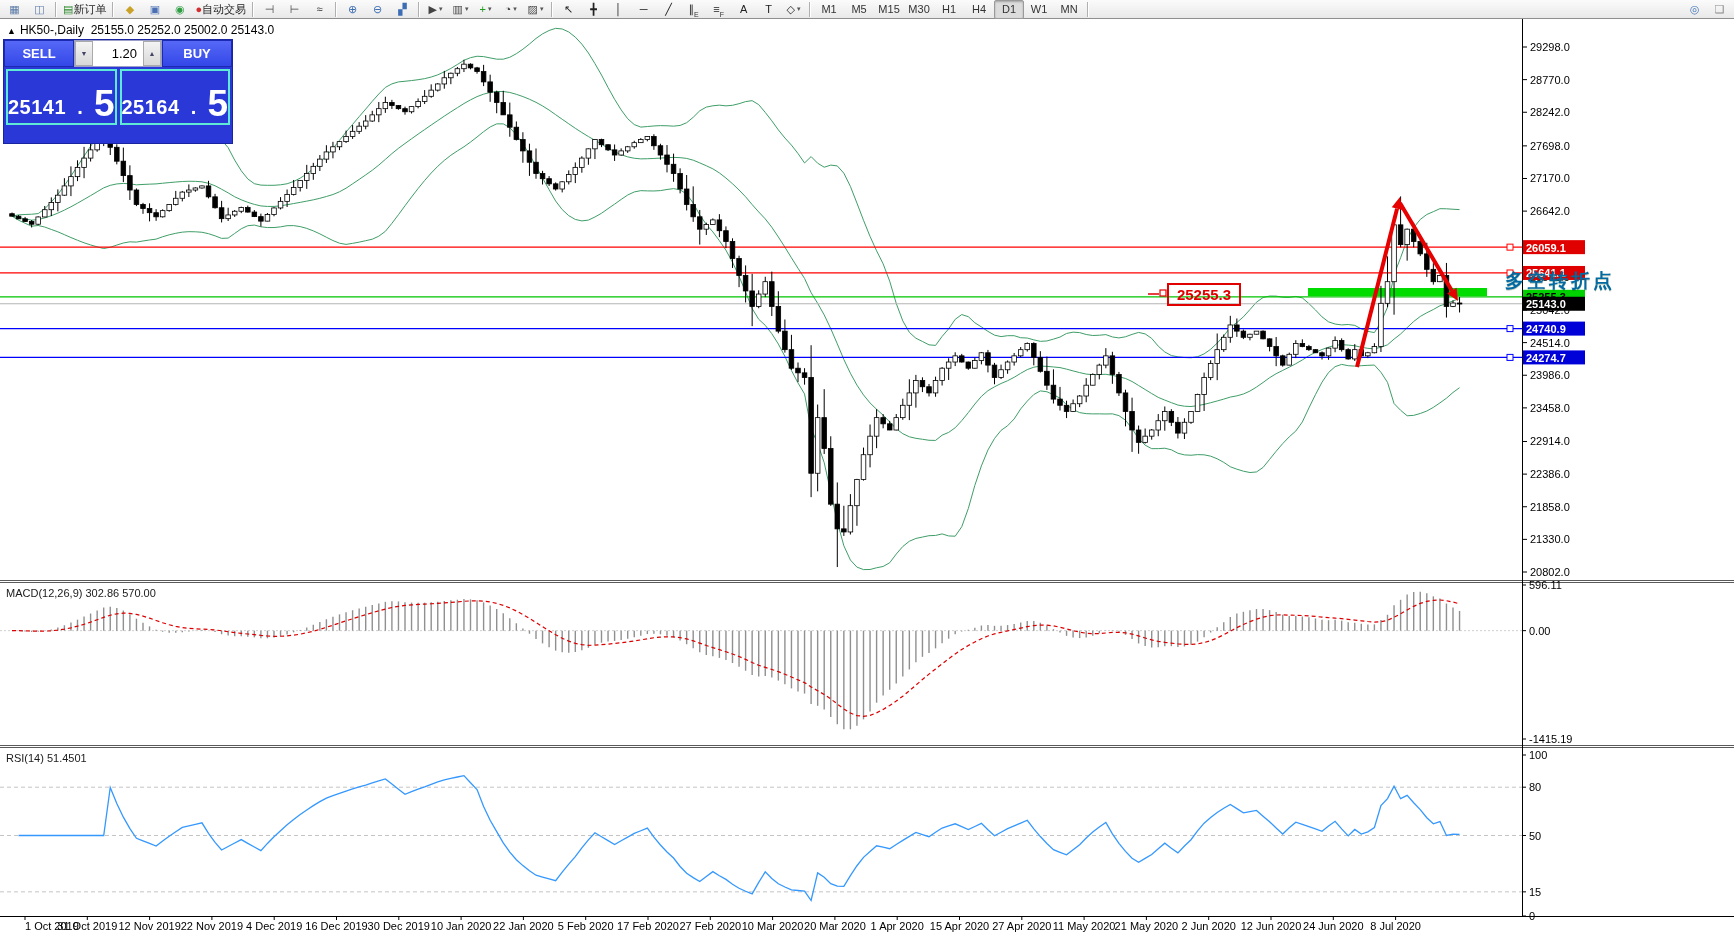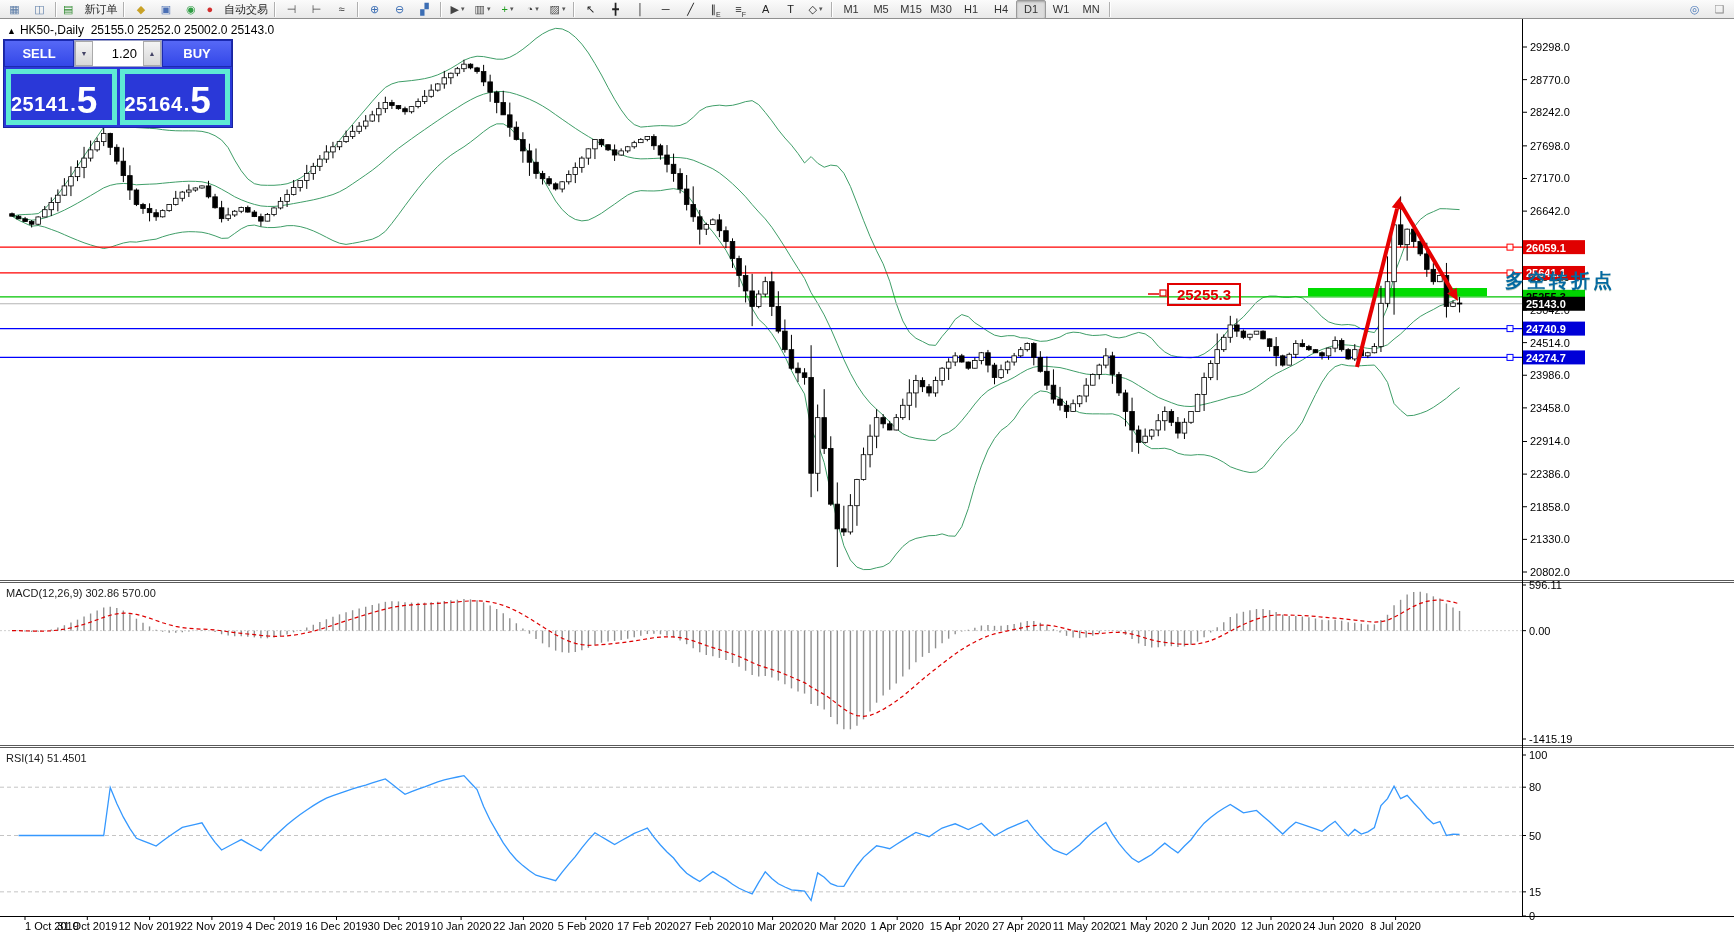--- a/index.html
+++ b/index.html
@@ -6,45 +6,45 @@
   body{width:1734px;height:938px;overflow:hidden;font-family:"Liberation Sans",sans-serif;position:relative;}
   
   #toolbar{position:absolute;left:0;top:0;width:1734px;height:19px;
     background:linear-gradient(#fbfbfb,#e9e9e9);border-bottom:1px solid #8f8f8f;
     display:flex;align-items:center;padding:0 2px;box-sizing:border-box;z-index:5;}
   .tb-group{display:flex;align-items:center;height:19px;}
   .tb-sep{width:1px;height:15px;background:#b0b0b0;border-right:1px solid #fff;margin:0 3px;}
   .tb-btn{display:inline-flex;align-items:center;height:17px;min-width:19px;justify-content:center;
     font-size:11px;color:#333;padding:0 2px;border:1px solid transparent;border-radius:2px;cursor:default;}
   .tb-btn .glyph{font-size:11px;line-height:17px;}
-  .tb-btn .tlabel{margin-left:11px;font-size:11px;color:#222;white-space:nowrap;}
+  .tb-btn .tlabel{margin-left:0;font-size:11px;color:#222;white-space:nowrap;}
   .tb-btn .caret{font-size:7px;color:#555;margin-left:2px;}
   .tb-btn.tf{min-width:24px;color:#333;font-size:11px;}
   .tb-btn.active{background:#dcdcdc;border:1px solid #9a9a9a;box-shadow:inset 0 1px 2px rgba(0,0,0,.25);}
   #tb-right{margin-left:auto;display:flex;align-items:center;}
   
   #chart-svg{position:absolute;left:0;top:0;z-index:1;}
   #chart-title{position:absolute;left:7px;top:23px;font-size:12px;font-weight:normal;color:#000;z-index:3;white-space:nowrap;}
   #chart-title .tri{font-size:9px;margin-right:4px;}
   .pane-label{position:absolute;left:6px;font-size:11px;color:#1a1a1a;z-index:3;white-space:nowrap;}
   #macd-label{top:587px;}
   #rsi-label{top:752px;}
   
-  #trade-panel{position:absolute;left:3px;top:39px;width:230px;height:89px;background:#2a38d8;
+  #trade-panel{position:absolute;left:3px;top:39px;width:230px;height:105px;background:#2a38d8;
     border:1px solid #19249f;z-index:4;box-sizing:border-box;}
   #tp-row1{display:flex;height:27px;}
   .tp-btn{flex:0 0 70px;background:linear-gradient(#5668f6,#3347e8);color:#fff;font-size:13px;font-weight:bold;
     border:1px solid #1b2ab0;display:flex;align-items:center;justify-content:center;cursor:pointer;box-sizing:border-box;}
   #tp-spin{flex:1;display:flex;background:#fff;border:1px solid #9aa0c8;box-sizing:border-box;}
   .spin-btn{width:16px;background:linear-gradient(#f4f4f4,#d8d8d8);border:1px solid #aaa;color:#446;
     font-size:7px;display:flex;align-items:center;justify-content:center;cursor:pointer;}
   #tp-vol{flex:1;font-size:13px;color:#000;display:flex;align-items:center;justify-content:flex-end;padding-right:6px;}
   #tp-row2{display:flex;height:60px;padding:2px;gap:3px;box-sizing:border-box;}
-  .tp-price{flex:1;background:#2a38d8;border:5px solid #5eead4;color:#fff;display:flex;align-items:flex-end;
-    justify-content:flex-start;padding-bottom:4px;}
+  .tp-price{flex:1;background:#2a38d8;border:2px solid #5eead4;color:#fff;display:flex;align-items:flex-end;
+    justify-content:space-between;padding-bottom:4px;}
   .tp-price .base{font-size:20px;font-weight:bold;letter-spacing:.5px;}
   .tp-price .dot{font-size:20px;font-weight:bold;margin:0 1px;}
   .tp-price .big{font-size:37px;font-weight:bold;line-height:30px;}
   
   #note-box{position:absolute;left:1167px;top:283px;width:70px;height:19px;border:2px solid #e00000;
     color:#e00000;font-size:15px;font-weight:bold;text-align:center;line-height:19px;z-index:3;background:transparent;}
   #note-text{position:absolute;left:1505px;top:268px;font-size:19px;font-weight:bold;color:#0369a1;
     letter-spacing:3px;z-index:3;white-space:nowrap;text-shadow:0 1px 0 rgba(0,60,0,.25);}
 </style>
 </head>

